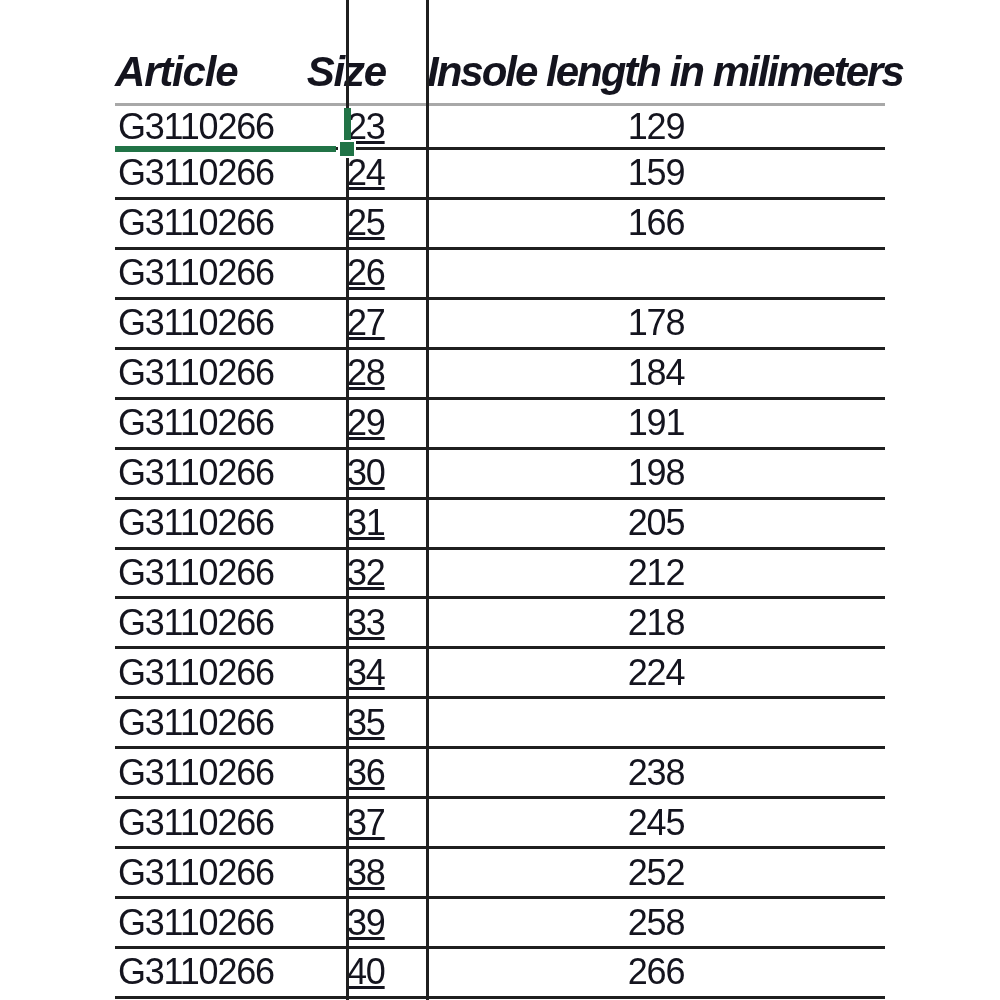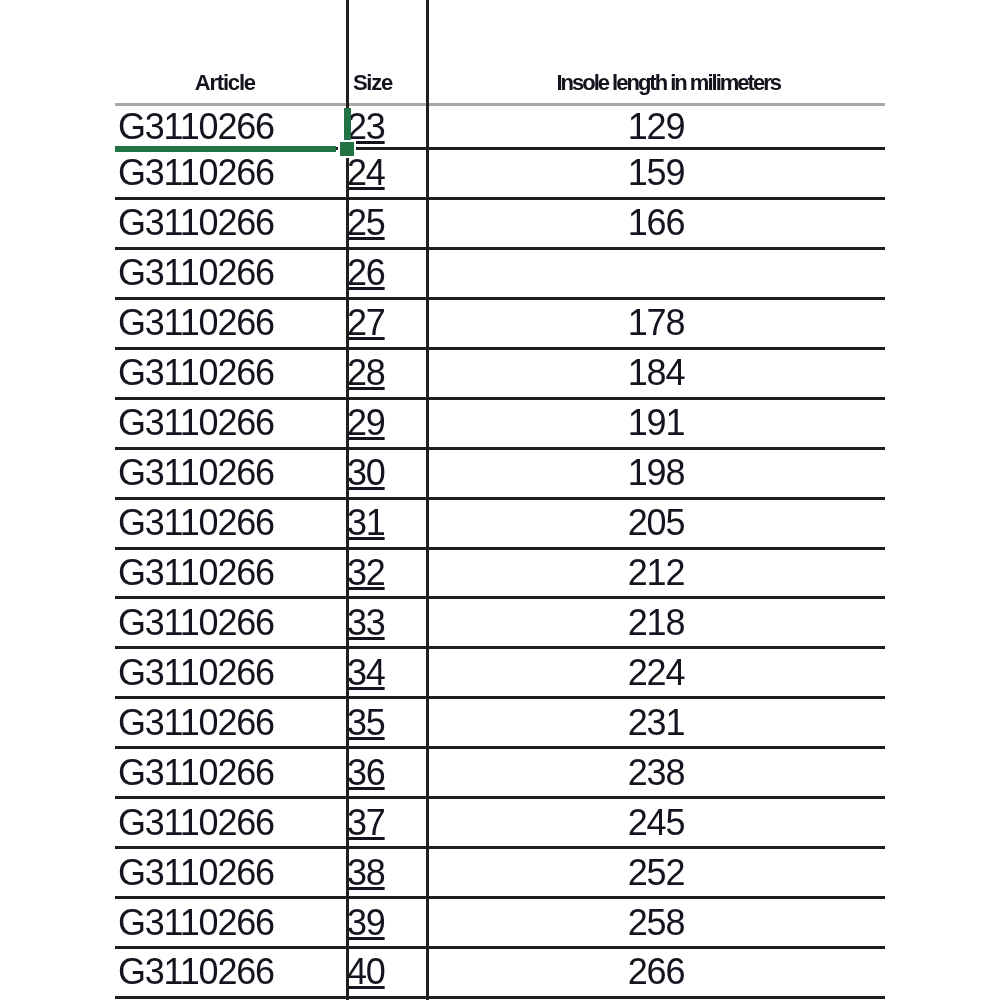--- a/index.html
+++ b/index.html
@@ -24,26 +24,26 @@
 
   .header-row {
     display: flex;
     height: 106px;
     align-items: flex-end;
     padding-bottom: 7px;
     border-bottom: 3px solid var(--underline, #a8a8a8);
   }
   .header-cell {
     font-weight: bold;
-    font-size: 22px;
+    font-size: 42px;
     letter-spacing: -1.2px;
     color: var(--text, #14141e);
-    text-align: center;
     white-space: nowrap;
     overflow: visible;
+    font-style: italic;
   }
   .h-insole { letter-spacing: -2px; margin-left: 41px; }
 
   .col-article { width: 232px; }
   .col-size    { width: 80px; }
   .col-length  { width: 458px; }
 
   .row {
     display: flex;
     height: 49.94px;
@@ -152,21 +152,20 @@
     <div class="cell col-length">218</div>
   </div>
         <div class="row">
     <div class="cell col-article">G3110266</div>
     <div class="cell col-size">34</div>
     <div class="cell col-length">224</div>
   </div>
         <div class="row">
     <div class="cell col-article">G3110266</div>
     <div class="cell col-size">35</div>
-    <div class="cell col-length">231</div>
   </div>
         <div class="row">
     <div class="cell col-article">G3110266</div>
     <div class="cell col-size">36</div>
     <div class="cell col-length">238</div>
   </div>
         <div class="row">
     <div class="cell col-article">G3110266</div>
     <div class="cell col-size">37</div>
     <div class="cell col-length">245</div>

